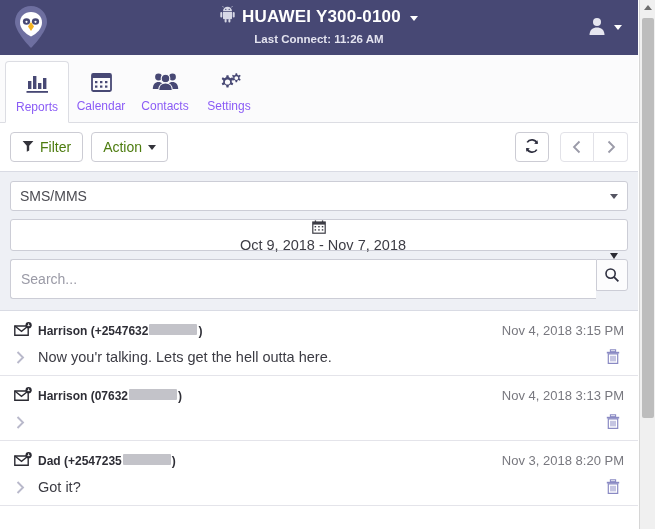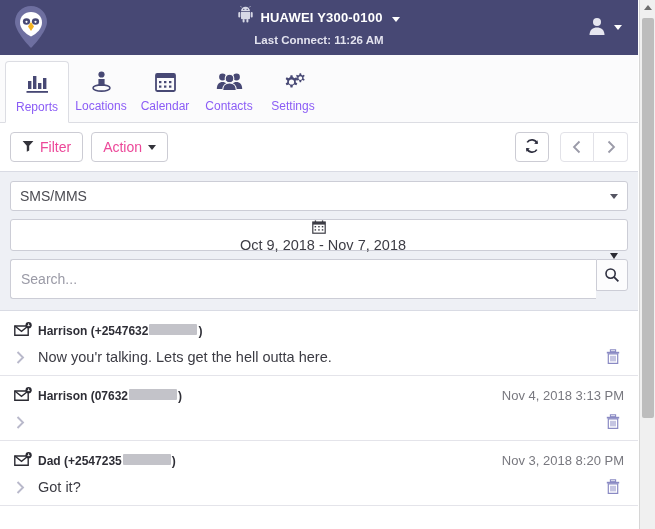--- a/index.html
+++ b/index.html
@@ -54,21 +54,21 @@
   .logo {
     width: 42px; height: 46px;
     display: flex; align-items: flex-start; justify-content: center;
     flex: none; margin-left: 4px;
   }
   .title-block {
     position: absolute; left: 0; right: 0; top: 6px;
     text-align: center; pointer-events: none;
   }
   .dev-title {
-    color: #ffffff; font-size: 13px; font-weight: bold;
+    color: #ffffff; font-size: 17px; font-weight: bold;
     letter-spacing: .2px; line-height: 20px;
     display: inline-flex; align-items: center; gap: 7px;
     pointer-events: auto;
   }
   .dev-title .caret {
     width: 0; height: 0; display: inline-block;
     border-left: 4.5px solid transparent;
     border-right: 4.5px solid transparent;
     border-top: 5px solid #ffffff;
     margin-left: 2px; margin-top: 3px;
@@ -128,21 +128,21 @@
     display: flex; align-items: center;
     padding: 0 10px;
     flex: none;
     margin-right: 17px;
   }
   .btn {
     height: 30px;
     border: 1px solid #ccccd4;
     background: #ffffff;
     border-radius: 4px;
-    color: #ec4899; font-size: 14px;
+    color: #4d7c0f; font-size: 14px;
     display: inline-flex; align-items: center; gap: 6px;
     padding: 0 11px;
     cursor: pointer;
     font-family: "Liberation Sans", sans-serif;
   }
   .btn + .btn { margin-left: 8px; }
   .btn .caret-dn {
     width: 0; height: 0;
     border-left: 4px solid transparent;
     border-right: 4px solid transparent;
@@ -332,30 +332,20 @@
           <rect x="3" y="10" width="3.4" height="8" fill="#474874"></rect>
           <rect x="8" y="5" width="3.4" height="13" fill="#474874"></rect>
           <rect x="13" y="12" width="3.4" height="6" fill="#474874"></rect>
           <rect x="18" y="7" width="3.4" height="11" fill="#474874"></rect>
           <rect x="1.5" y="20" width="21.5" height="1.8" fill="#474874"></rect>
         </svg>
       </span>
       <span class="tab-label">Reports</span>
     </div>
 
-    <div class="tab">
-      <span class="tab-icon">
-        <svg width="25" height="24" viewBox="0 0 25 24">
-          <circle cx="12.5" cy="4.5" r="3.1" fill="#474874"></circle>
-          <path d="M9.4 9 h6.2 v7 h-6.2 Z" fill="#474874"></path>
-          <ellipse cx="12.5" cy="18" rx="8.5" ry="3.1" fill="none" stroke="#474874" stroke-width="1.6"></ellipse>
-        </svg>
-      </span>
-      <span class="tab-label">Locations</span>
-    </div>
 
     <div class="tab">
       <span class="tab-icon">
         <svg width="25" height="24" viewBox="0 0 25 24">
           <rect x="3" y="4" width="19" height="17" rx="1.2" fill="none" stroke="#474874" stroke-width="1.8"></rect>
           <rect x="3" y="4" width="19" height="4" fill="#474874"></rect>
           <g fill="#474874">
             <rect x="6" y="11" width="2.4" height="2.2"></rect>
             <rect x="11" y="11" width="2.4" height="2.2"></rect>
             <rect x="16" y="11" width="2.4" height="2.2"></rect>
@@ -489,20 +479,21 @@
             <path d="M0.8 4 L7.5 9.4 L14.2 4" fill="none" stroke="#2b2b33" stroke-width="1.4"></path>
             <circle cx="14.6" cy="3.2" r="3.1" fill="#2b2b33"></circle>
             <path d="M14.6 1.5 v2.4 M13.5 3 l1.1 1.1 l1.1 -1.1" stroke="#ffffff" stroke-width=".9" fill="none"></path>
           </svg>
         </span>
         <span class="msg-sender">
           <span>Harrison (+2547632</span>
           <span class="redact"></span>
           <span>)</span>
         </span>
+        <span class="msg-date">Nov 4, 2018 3:15 PM</span>
       </div>
       <div class="msg-body">
         <span class="chev">
           <svg width="13" height="15" viewBox="0 0 13 15">
             <path d="M3.5 2 L9 7.5 L3.5 13" fill="none" stroke="#b9b9cb" stroke-width="1.9"></path>
           </svg>
         </span>
         <span class="msg-text">Now you'r talking. Lets get the hell outta here.</span>
         <span class="del-btn">
           <svg width="14" height="16" viewBox="0 0 14 16">

